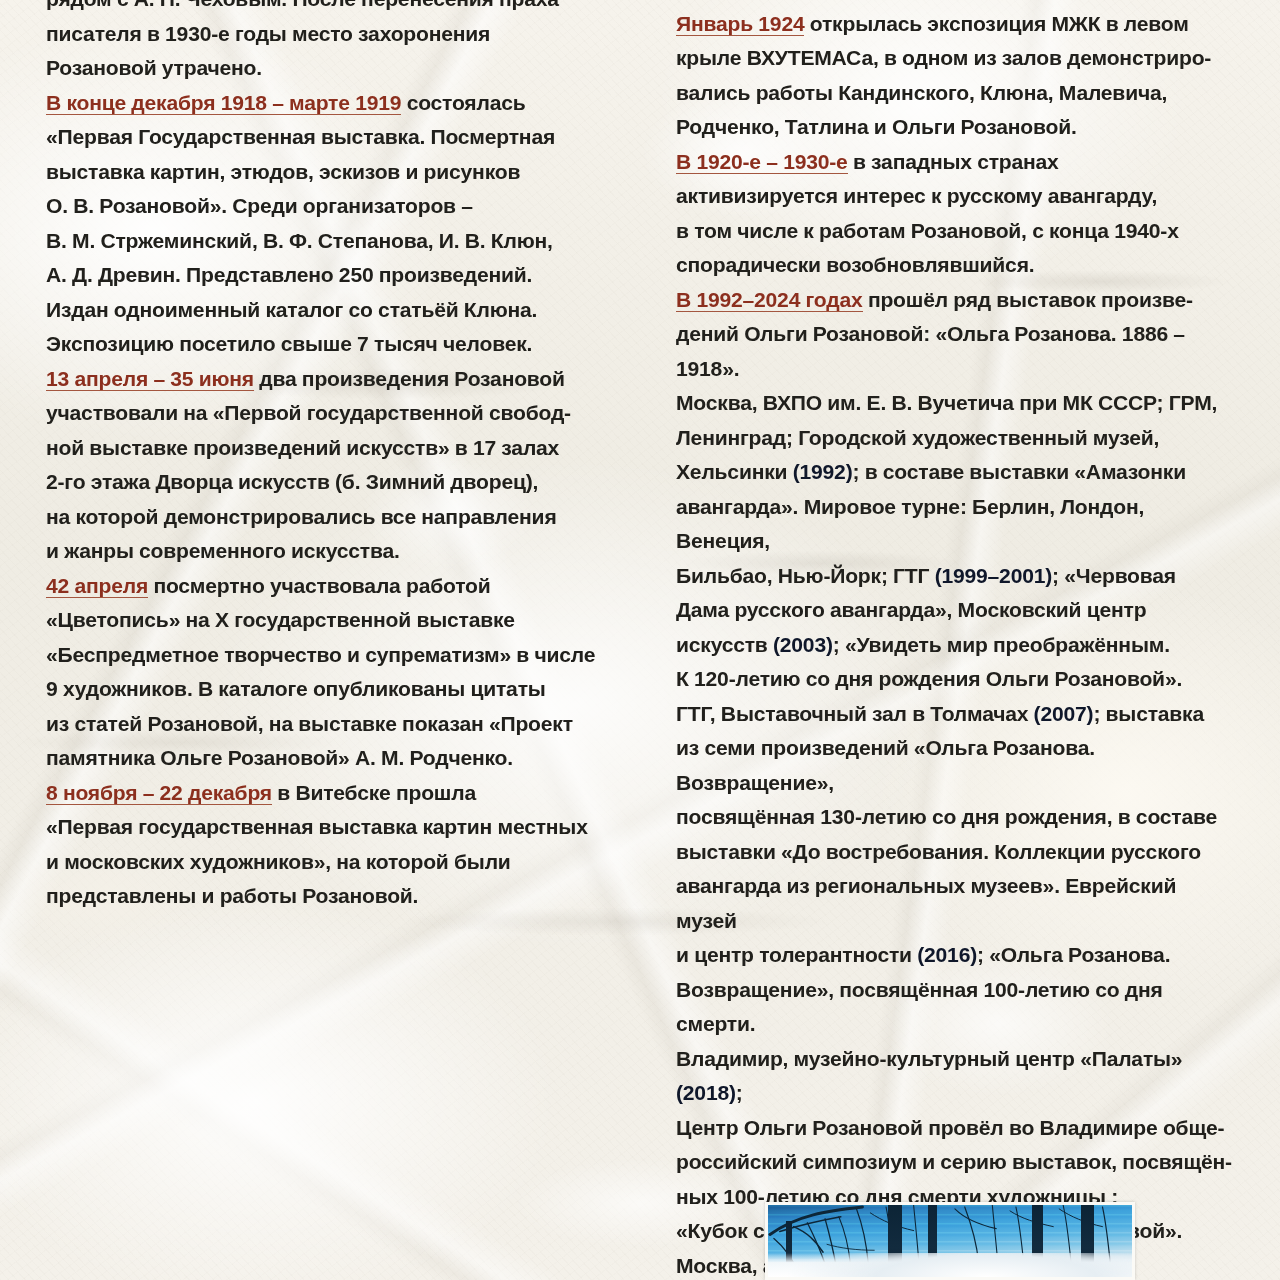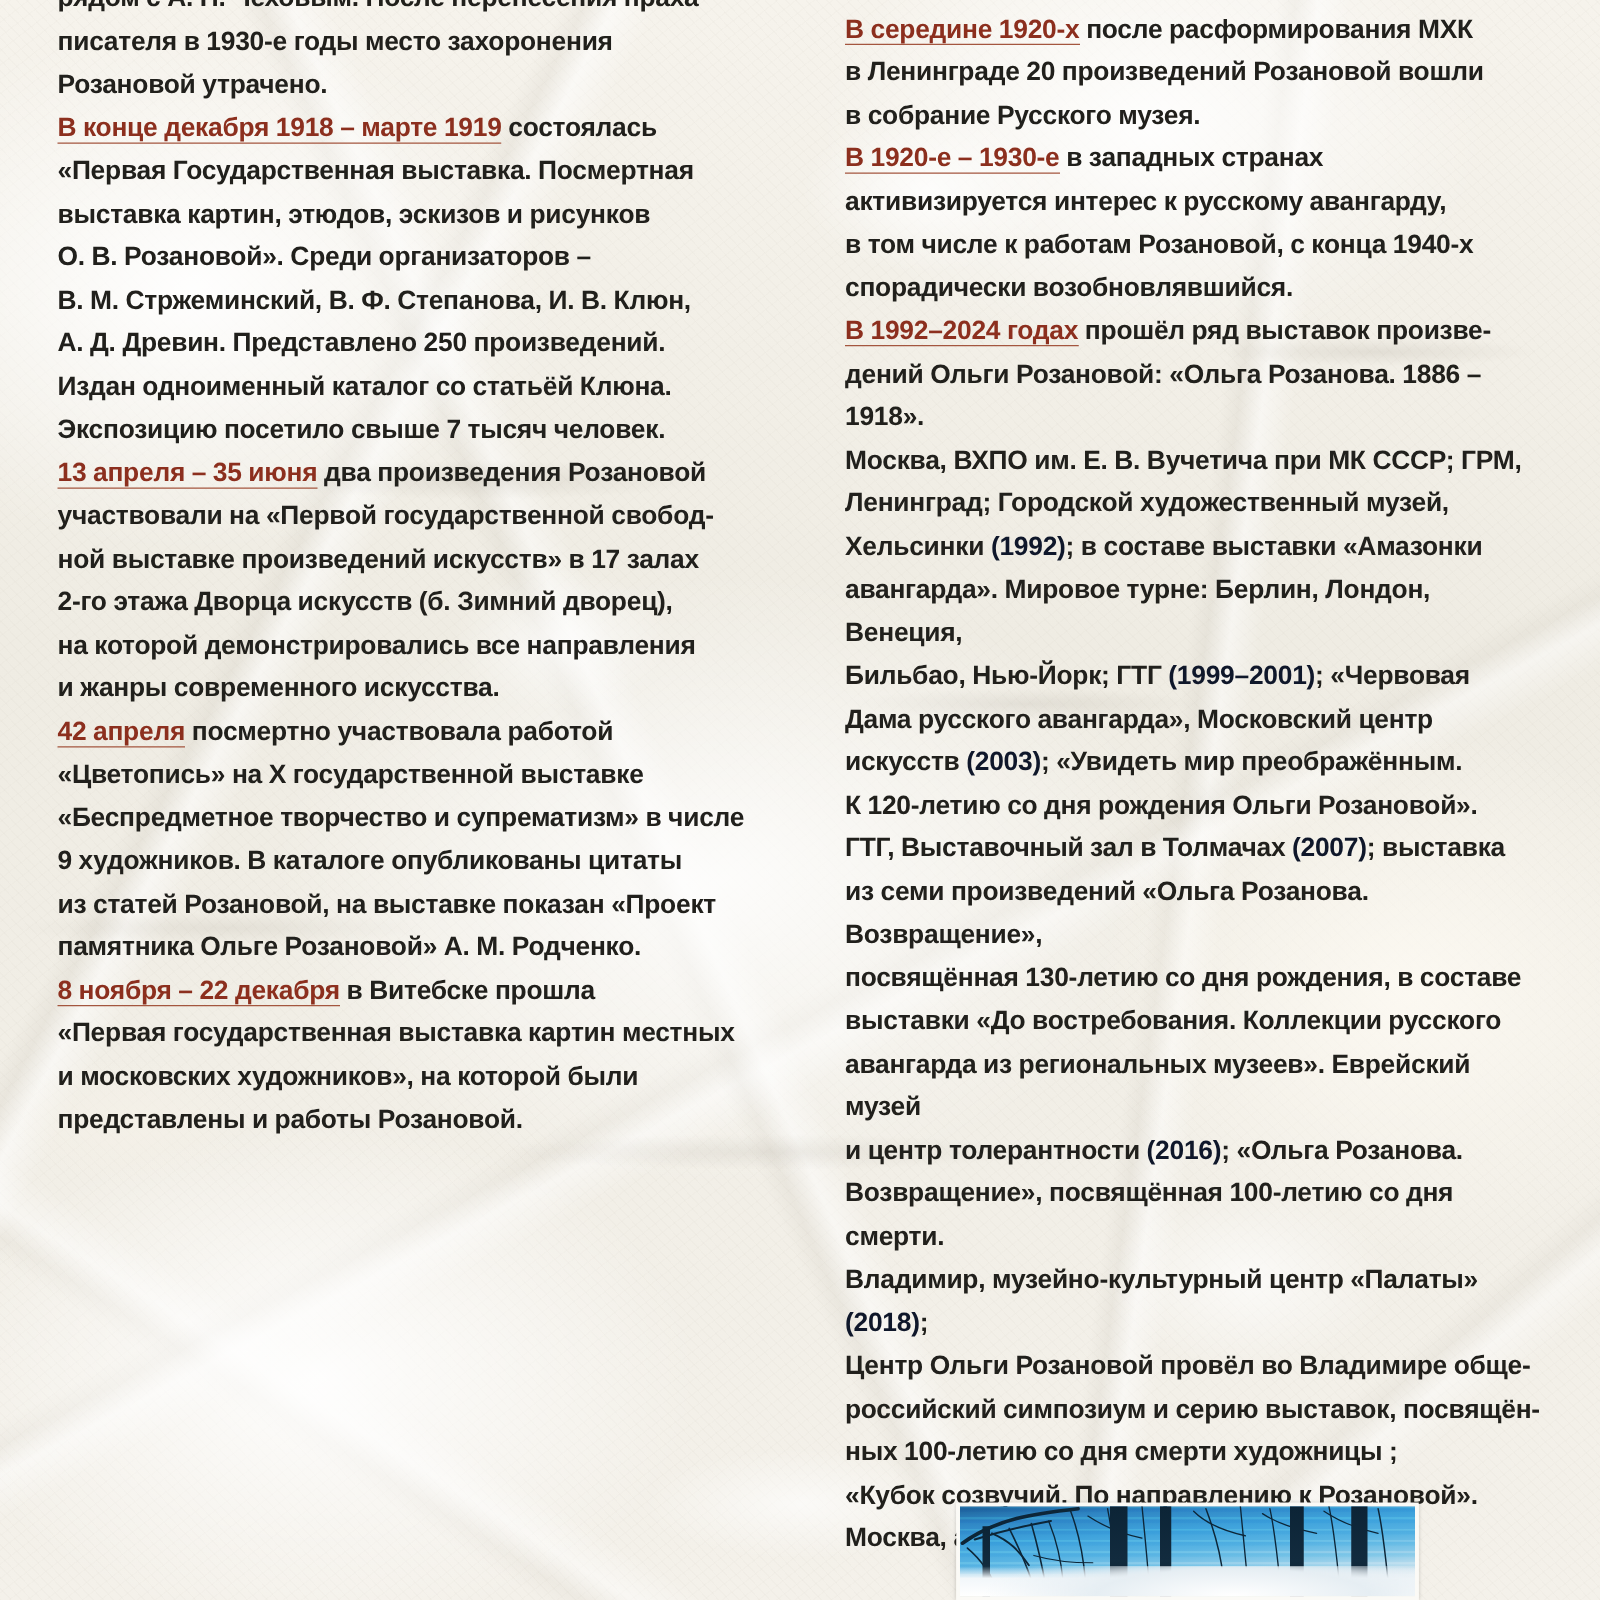--- a/index.html
+++ b/index.html
@@ -174,21 +174,21 @@
         <p class="para"><span class="date">В конце декабря 1918 – марте 1919</span> состоялась<br>«Первая Государственная выставка. Посмертная<br>выставка картин, этюдов, эскизов и рисунков<br>О. В. Розановой». Среди организаторов –<br>В. М. Стржеминский, В. Ф. Степанова, И. В. Клюн,<br>А. Д. Древин. Представлено 250 произведений.<br>Издан одноименный каталог со статьёй Клюна.<br>Экспозицию посетило свыше 7 тысяч человек.</p>
         <p class="para"><span class="date">13 апреля – 35 июня</span>  два произведения Розановой<br>участвовали на «Первой государственной свобод-<br>ной выставке произведений искусств» в 17 залах<br>2-го этажа Дворца искусств (б. Зимний дворец),<br>на которой демонстрировались все направления<br>и жанры современного искусства.</p>
         <p class="para"><span class="date">42 апреля</span> посмертно участвовала работой<br>«Цветопись» на Х государственной выставке<br>«Беспредметное творчество и супрематизм» в числе<br>9 художников. В каталоге опубликованы цитаты<br>из статей Розановой, на выставке показан «Проект<br>памятника Ольге Розановой» А. М.  Родченко.</p>
         <p class="para"><span class="date">8 ноября – 22 декабря</span> в Витебске прошла<br>«Первая государственная выставка картин местных<br>и московских художников», на которой были<br>представлены и работы Розановой.</p>
       </div>
   </div>
 
   <div class="column" id="col-right">
     <div class="column-body" id="right-body" style="margin-top: -28px;">
         <p class="para">…приобрел одну из её картин.</p>
-        <p class="para"><span class="date">В середине 1920-х</span> после расформирования МХК<br>в Ленинграде 20 произведений Розановой вошли<br>в собрание Русского музея.</p>
+        <p class="para"><span class="date">Январь 1924</span> открылась экспозиция МЖК в левом<br>крыле ВХУТЕМАСа, в одном из залов демонстриро-<br>вались работы Кандинского, Клюна, Малевича,<br>Родченко, Татлина и Ольги Розановой.</p>
         <p class="para"><span class="date">В 1920-е – 1930-е</span> в западных странах<br>активизируется интерес к русскому авангарду,<br>в том числе к работам Розановой, с конца 1940-х<br>спорадически возобновлявшийся.</p>
         <p class="para"><span class="date">В 1992–2024 годах</span> прошёл ряд выставок произве-<br>дений Ольги Розановой: «Ольга Розанова. 1886 – 1918».<br>Москва, ВХПО им. Е. В. Вучетича при МК СССР; ГРМ,<br>Ленинград; Городской художественный музей,<br>Хельсинки <span class="year">(1992)</span>; в составе выставки «Амазонки<br>авангарда». Мировое турне: Берлин, Лондон, Венеция,<br>Бильбао, Нью-Йорк; ГТГ <span class="year">(1999–2001)</span>; «Червовая<br>Дама русского авангарда», Московский центр<br>искусств <span class="year">(2003)</span>; «Увидеть мир преображённым.<br>К 120-летию со дня рождения Ольги Розановой».<br>ГТГ, Выставочный зал в Толмачах <span class="year">(2007)</span>; выставка<br>из семи произведений «Ольга Розанова. Возвращение»,<br>посвящённая 130-летию со дня рождения, в составе<br>выставки «До востребования. Коллекции русского<br>авангарда из региональных музеев». Еврейский музей<br>и центр толерантности <span class="year">(2016)</span>; «Ольга Розанова.<br>Возвращение», посвящённая 100-летию со дня смерти.<br>Владимир, музейно-культурный центр «Палаты» <span class="year">(2018)</span>;<br>Центр Ольги Розановой провёл во Владимире обще-<br>российский симпозиум и серию выставок, посвящён-<br>ных 100-летию со дня смерти художницы ;<br>«Кубок созвучий. По направлению к Розановой».<br>Москва, арт-центр «ГЭС-2» .</p>
       </div>
   </div>
 
 </div>
 
 <div id="figure">
   <div class="sky"></div>
   <div class="streaks"></div>

